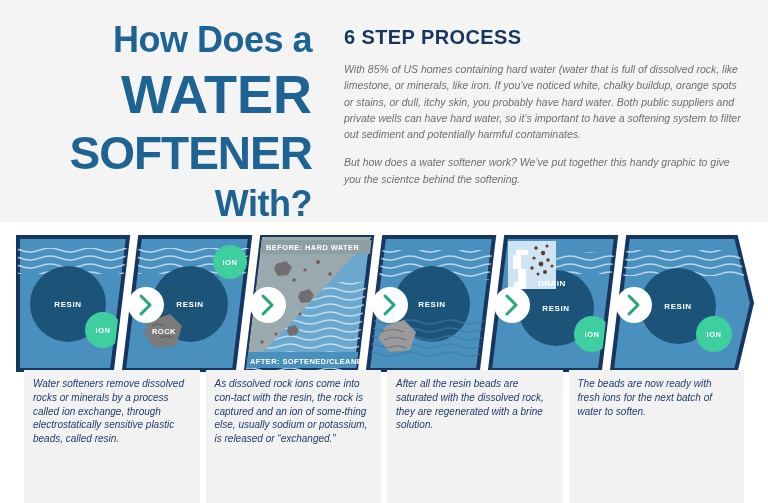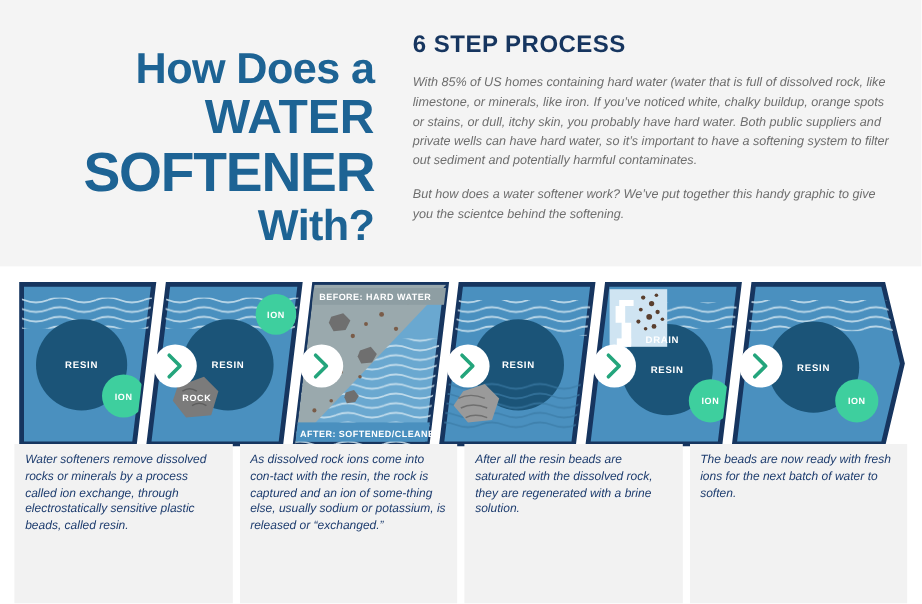--- a/index.html
+++ b/index.html
@@ -13,32 +13,32 @@
 
   
   #header {
     position:absolute; left:0; top:0; width:768px; height:222px;
     background:#f4f4f4;
     display:flex;
   }
   #header-left {
     width:330px; height:222px;
     padding:14px 18px 0 18px;
-    display:flex; flex-direction:column; justify-content:center;
+    display:flex; flex-direction:column; justify-content:space-between;
     align-items:flex-end;
   }
   .hl {
     color:#1d6394;
     font-weight:bold;
     line-height:1.0;
     text-align:right;
     letter-spacing:-0.5px;
   }
   .hl1 { font-size:36px; margin-top:8px; }
-  .hl2 { font-size:40px; margin-top:3px; letter-spacing:0px;}
+  .hl2 { font-size:54px; margin-top:3px; letter-spacing:0px;}
   .hl3 { font-size:46px; margin-top:2px; letter-spacing:-1px;}
   .hl4 { font-size:36px; margin-top:4px; }
 
   #header-right {
     width:438px; height:222px;
     padding:26px 22px 0 14px;
   }
   #process-title {
     color:#16355f;
     font-size:20px;
@@ -56,21 +56,21 @@
 
   
   #steps {
     position:absolute; left:0; top:222px; width:768px; height:150px;
   }
   #steps svg { display:block; }
 
   
   #captions {
     position:absolute; left:0; top:370px; width:768px; height:133px;
-    display:flex; gap:6px; padding:0 12px;
+    display:flex; gap:6px; padding:0 24px;
   }
   .caption-box {
     flex:1 1 0;
     background:#f2f2f2;
     padding:7px 9px 7px 9px;
     font-size:10px;
     line-height:1.38;
     font-style:italic;
     color:#1d3c6e;
     font-weight:normal;

